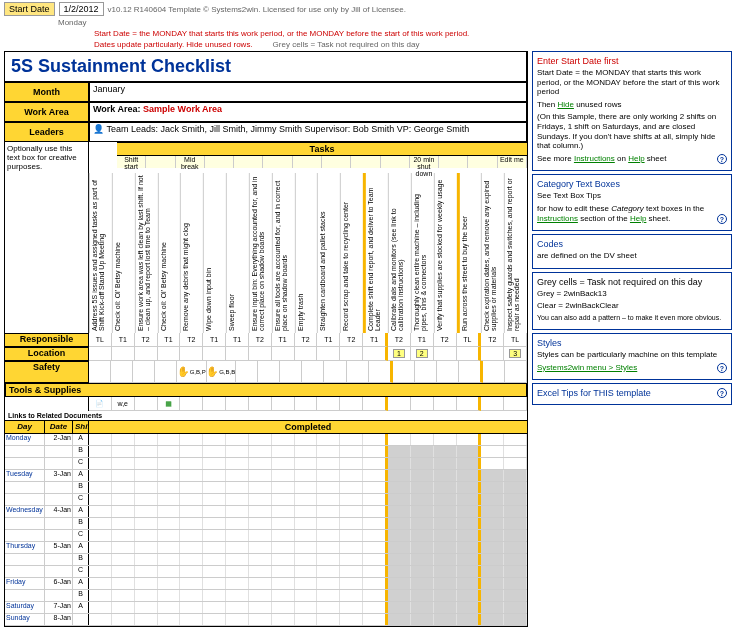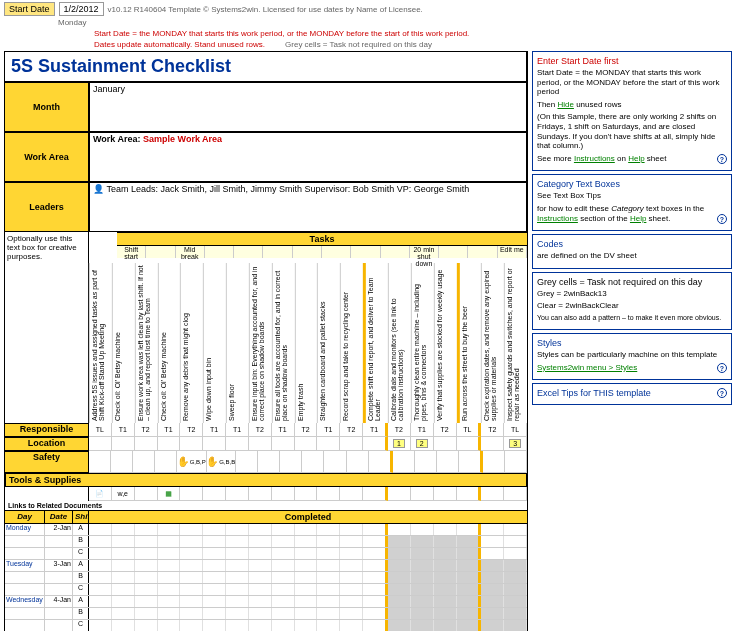--- a/index.html
+++ b/index.html
@@ -13,21 +13,21 @@
 .legend-row .grey { color: #666; }
 .main-wrap { display: flex; gap: 4px; padding: 0 4px; }
 .sheet { flex: 1; border: 1px solid #000; }
 .side { width: 200px; display: flex; flex-direction: column; gap: 3px; }
 .title-row { display: flex; align-items: stretch; }
 .title-cell { flex: 1; background: #fff; color: #003399; font-weight: bold; font-size: 18px; padding: 4px 6px; border-bottom: 1px solid #000; border-right:1px solid #000;}
 .logo-cell { width: 140px; background: #fff; display: flex; align-items: center; justify-content: center; border-bottom:1px solid #000; }
 .logo-cell .logo-text { color: #6699cc; font-size: 12px; font-weight: bold; }
 .logo-cell .logo-sub { font-size: 6px; color: #888; }
 .hdr-row { display: flex; }
-.hdr-label { width: 84px; background: #ffd633; border: 1px solid #000; border-left:none; padding: 19px 3px; font-size: 9px; font-weight: bold; text-align: center; }
+.hdr-label { width: 84px; background: #ffd633; border: 1px solid #000; border-left:none; padding: 4px 3px; font-size: 9px; font-weight: bold; text-align: center; }
 .hdr-val { flex: 1; background: #fff; border: 1px solid #000; padding: 1px 3px; font-size: 9px; }
 .tasks-bar { background: #ffd633; text-align: center; font-weight: bold; border-top:1px solid #000; border-bottom:1px solid #000; padding:1px; }
 .note-box { width: 84px; font-size: 8px; padding: 2px; border-right:1px solid #000; }
 .period-row { display: flex; height: 14px; }
 .period-row .daily { flex: 3.5; text-align: center; background: #fff; border-right:3px solid #f7b500; border-bottom:1px solid #000; font-weight:bold;}
 .period-row .weekly { flex: 1; text-align: center; background:#fff; border-right:3px solid #f7b500; border-bottom:1px solid #000; font-weight:bold;}
 .period-row .monthly { flex: 0.7; text-align: center; background:#fff; border-bottom:1px solid #000; font-weight:bold;}
 .subperiod-row { display: flex; height: 12px; font-size:7px; }
 .sub-cell { text-align:center; border-right:1px solid #ccc; background:#ffffe0; }
 .tasks-columns { display: flex; height: 160px; }
@@ -57,31 +57,31 @@
 .yellow-code { background:#ffff80; border:1px solid #999; padding:0 3px; font-size:7px;}
 .flex-cols { display:flex; flex:1;}
 .glove { color:#cc6600; font-size:10px;}
 </style>
 </head>
 <body>
 
 <div class="top-bar">
   <span class="label">Start Date</span>
   <span class="date-box">1/2/2012</span>
-  <span class="sub">v10.12 R140604  Template © Systems2win. Licensed for use dates by Name of Licensee.</span>
+  <span class="sub">v10.12 R140604  Template © Systems2win. Licensed for use only by Jill of Licensee.</span>
 </div>
 <div class="top-bar" style="padding-top:0;">
   <span style="width:50px;"></span>
   <span class="sub">Monday</span>
 </div>
 <div class="legend-row">
   <span class="red" style="margin-left:90px;">Start Date = the MONDAY that starts this work period, or the MONDAY before the start of this work period.</span>
 </div>
 <div class="legend-row">
-  <span class="red" style="margin-left:90px;">Dates update automatically. Stand unused rows.</span>
+  <span class="red" style="margin-left:90px;">Dates update particularly. Hide unused rows.</span>
   <span class="grey">Grey cells = Task not required on this day</span>
 </div>
 
 <div class="main-wrap">
 <div class="sheet">
 
   <div class="title-row">
     <div class="title-cell">5S Sustainment Checklist</div>
   </div>
 

